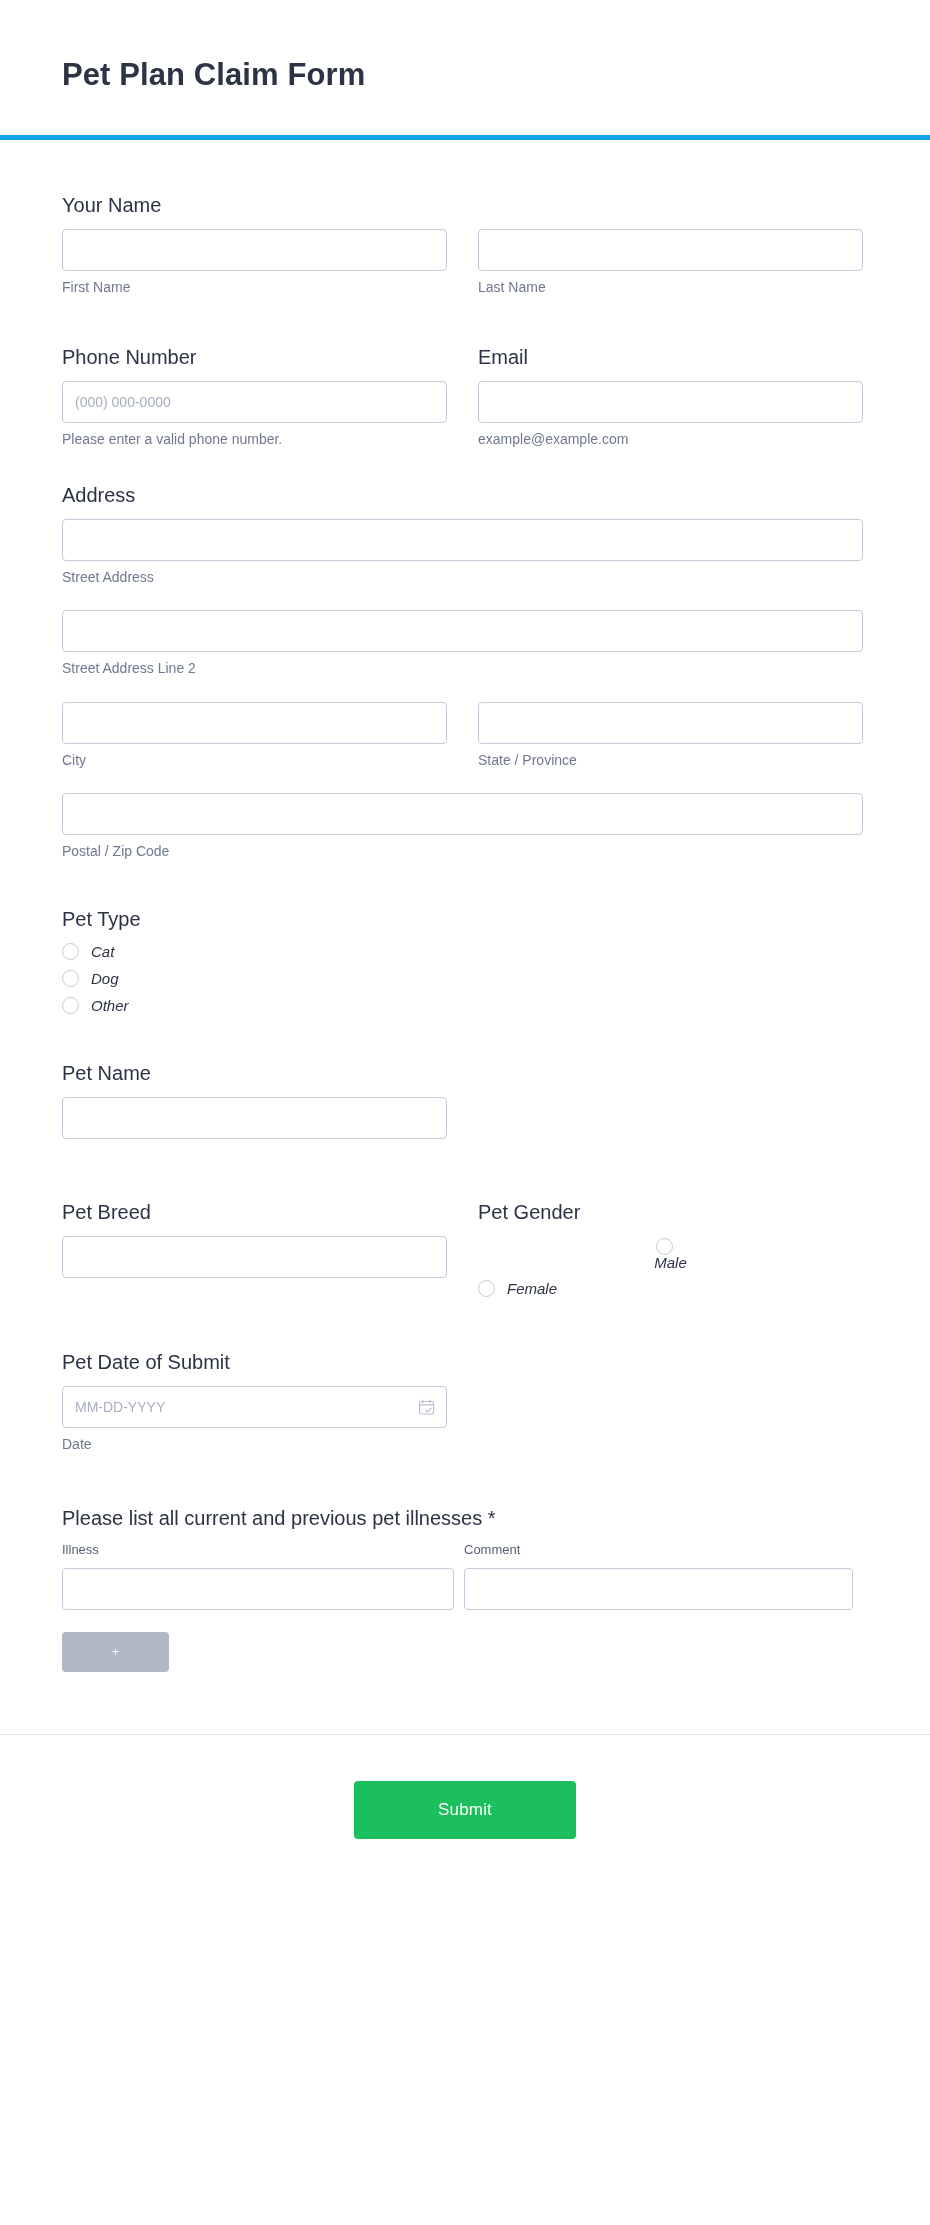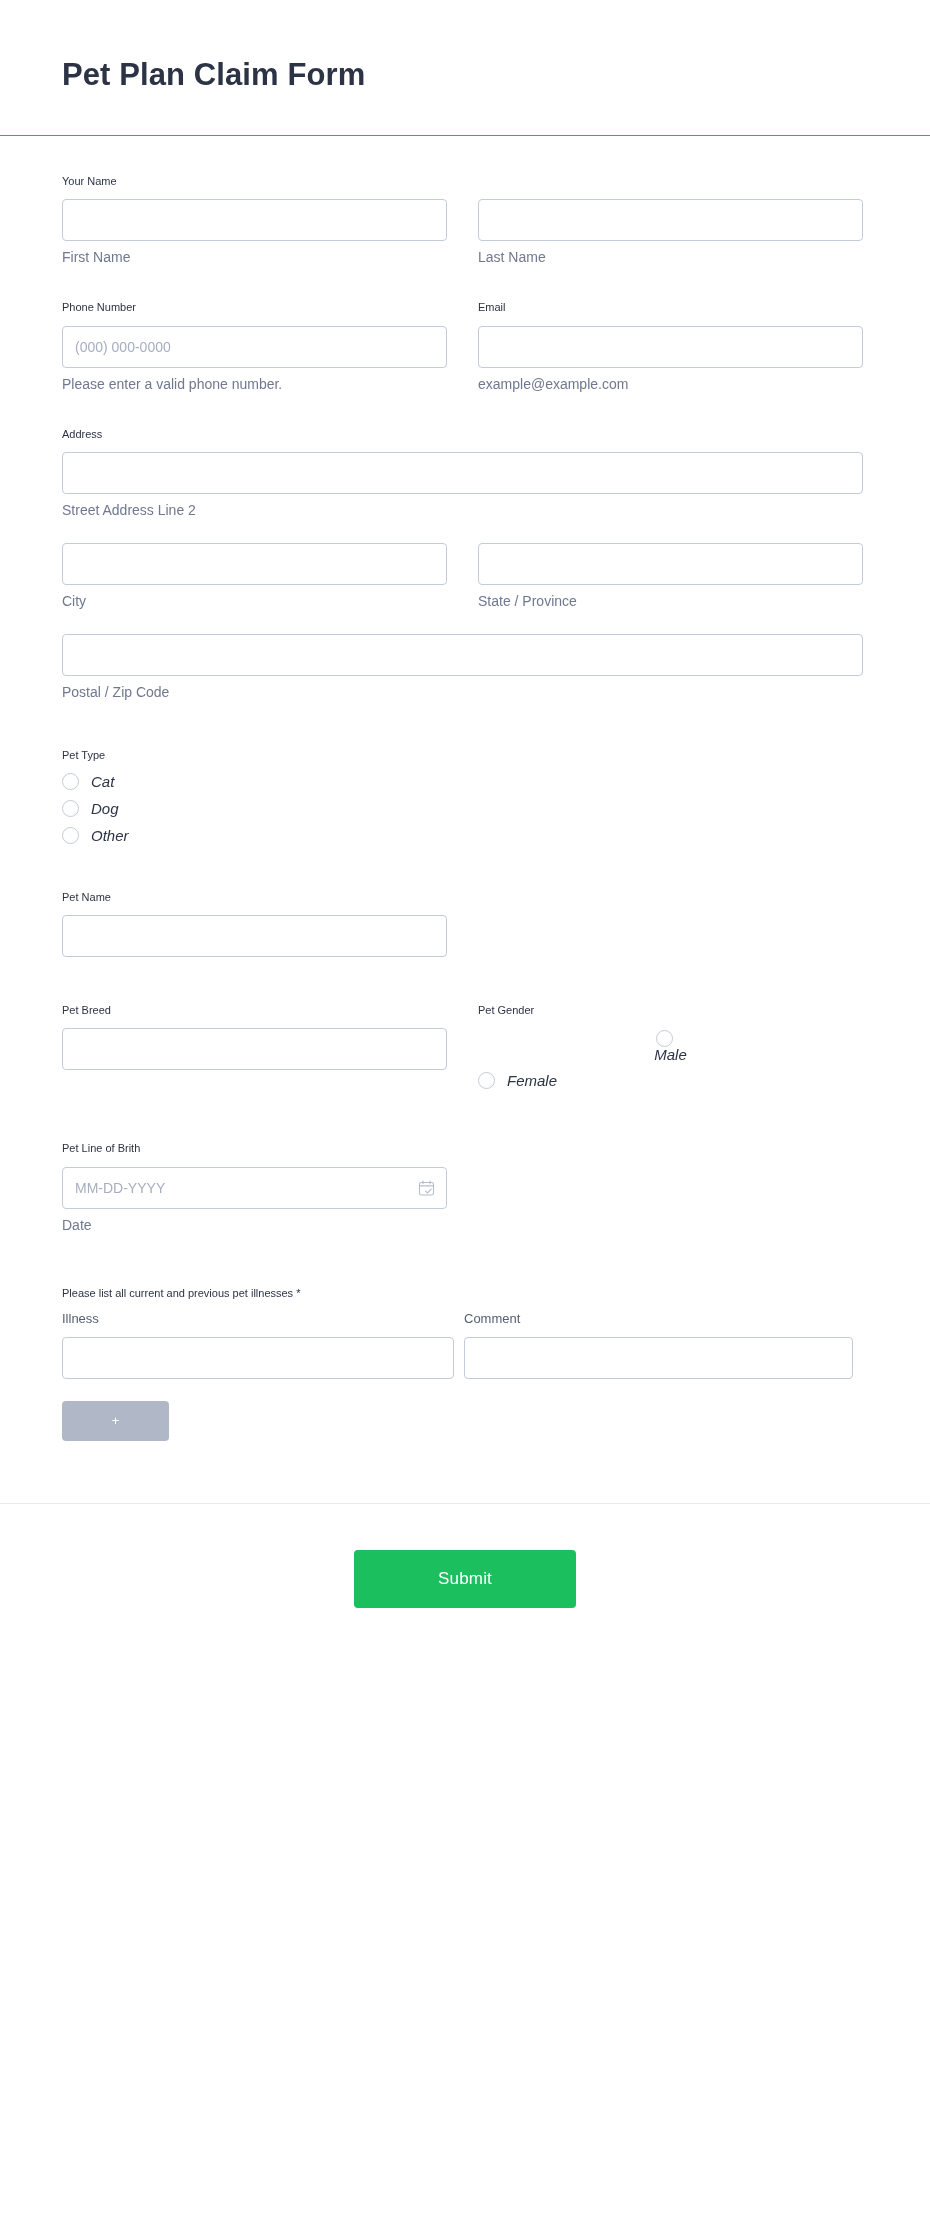--- a/index.html
+++ b/index.html
@@ -17,41 +17,42 @@
   }
   .form-page {
     width: 930px;
     min-height: 2225px;
     background: #ffffff;
     position: relative;
   }
   
   .form-header {
     padding: 56px 62px 40px 62px;
-    border-bottom: 1px solid #0ea5e9;
+    border-bottom: 5px solid #0ea5e9;
   }
   .form-title {
     font-size: 31px;
     font-weight: bold;
     letter-spacing: 0.1px;
     color: #2c3345;
     margin: 0;
     line-height: 1.25;
   }
   
   .form-body {
     padding: 38px 62px 34px 62px;
   }
   .field-block { margin-bottom: 28px; }
   .field-label {
-    font-size: 11px;
+    font-size: 20px;
     color: #2c3345;
     margin-bottom: 11px;
     line-height: 1.3;
     font-weight: 400;
+    margin-top: 14px;
   }
   .req-star { color: #2c3345; }
   .sub-label {
     font-size: 14px;
     color: #6f7890;
     margin-top: 7px;
     line-height: 1.3;
   }
   .row { display: flex; }
   .col-left { width: 385px; margin-right: 31px; }
@@ -197,20 +198,24 @@
         <div class="col-right">
           <input class="text-input" type="text" placeholder="" style="">
           <div class="sub-label">example@example.com</div>
         </div>
       </div>
     </div>
 
     <div class="field-block group-gap">
       <div class="field-label">Address</div>
 
+      <div class="small-gap">
+        <input class="text-input input-wide" type="text" value="" style="">
+        <div class="sub-label">Street Address</div>
+      </div>
 
       <div class="small-gap">
         <input class="text-input input-wide" type="text" value="" style="">
         <div class="sub-label">Street Address Line 2</div>
       </div>
 
       <div class="row small-gap">
         <div class="col-left">
           <input class="text-input" type="text" value="" style="">
           <div class="sub-label">City</div>
@@ -268,21 +273,21 @@
           </div>
           <div class="radio-row">
             <span class="radio-dot"></span>
             <span class="radio-text">Female</span>
           </div>
         </div>
       </div>
     </div>
 
     <div class="field-block group-gap" style="margin-top:52px;">
-      <div class="field-label">Pet Line of Brith</div>
+      <div class="field-label">Pet Date of Submit</div>
       <div class="date-wrap">
         <input class="text-input" type="text" placeholder="MM-DD-YYYY" style="">
         <span class="cal-icon">
           <svg width="17" height="17" viewBox="0 0 17 17" fill="none" xmlns="http://www.w3.org/2000/svg">
             <rect x="1.5" y="3" width="14" height="12.5" rx="1.6" stroke="#b6bdcd" stroke-width="1.1"></rect>
             <path d="M1.5 6.4H15.5" stroke="#b6bdcd" stroke-width="1.1"></path>
             <path d="M5 1.5V4.2" stroke="#b6bdcd" stroke-width="1.1" stroke-linecap="round"></path>
             <path d="M12 1.5V4.2" stroke="#b6bdcd" stroke-width="1.1" stroke-linecap="round"></path>
             <path d="M7.6 11.6L9.5 13.4L13.2 9.6" stroke="#b6bdcd" stroke-width="1.2" stroke-linecap="round" stroke-linejoin="round"></path>
           </svg>

